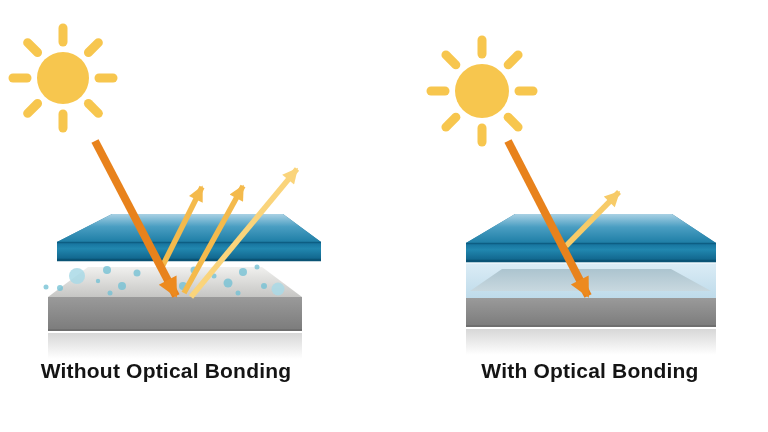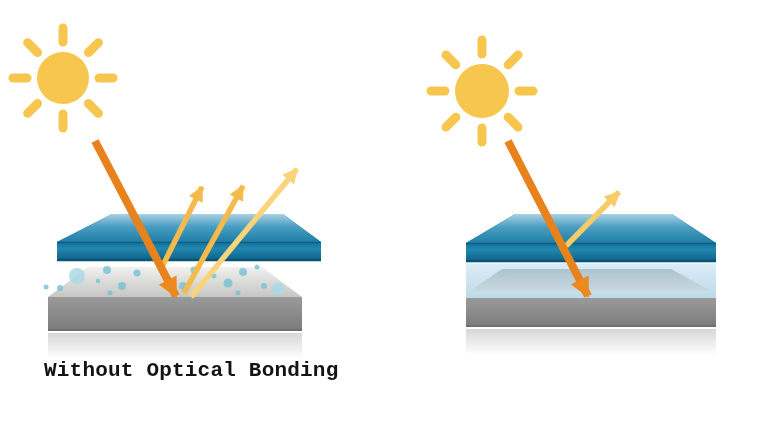--- a/index.html
+++ b/index.html
@@ -15,21 +15,21 @@
     position:absolute;
     top:359px;
     width:260px;
     text-align:center;
     font-size:21px;
     font-weight:bold;
     color:#141414;
     letter-spacing:0.2px;
     white-space:nowrap;
   }
-  .caption.left{left:44px;font-family:Liberation Mono, monospace;}
+  .caption.left{left:36px;}
   .caption.right{left:460px;}
 </style>
 </head>
 <body>
 
 <div id="canvas">
 
   <svg id="scene" width="768" height="432" viewBox="0 0 768 432">
     <defs>
       <linearGradient id="gTopGlass" x1="0" y1="0" x2="0" y2="1">
@@ -184,14 +184,15 @@
       </g>
 
       <line x1="566" y1="246" x2="619" y2="192" stroke="#F7CB68" stroke-width="5.5" marker-end="url(#mSingle)"></line>
 
       <line x1="508" y1="141" x2="588" y2="296" stroke="#E8821C" stroke-width="8" marker-end="url(#mOrange)"></line>
     </g>
   </svg>
 
   <div class="caption left">Without Optical Bonding</div>
 
+  <div class="caption right">With Optical Bonding</div>
 
 </div>
 
 </body></html>

